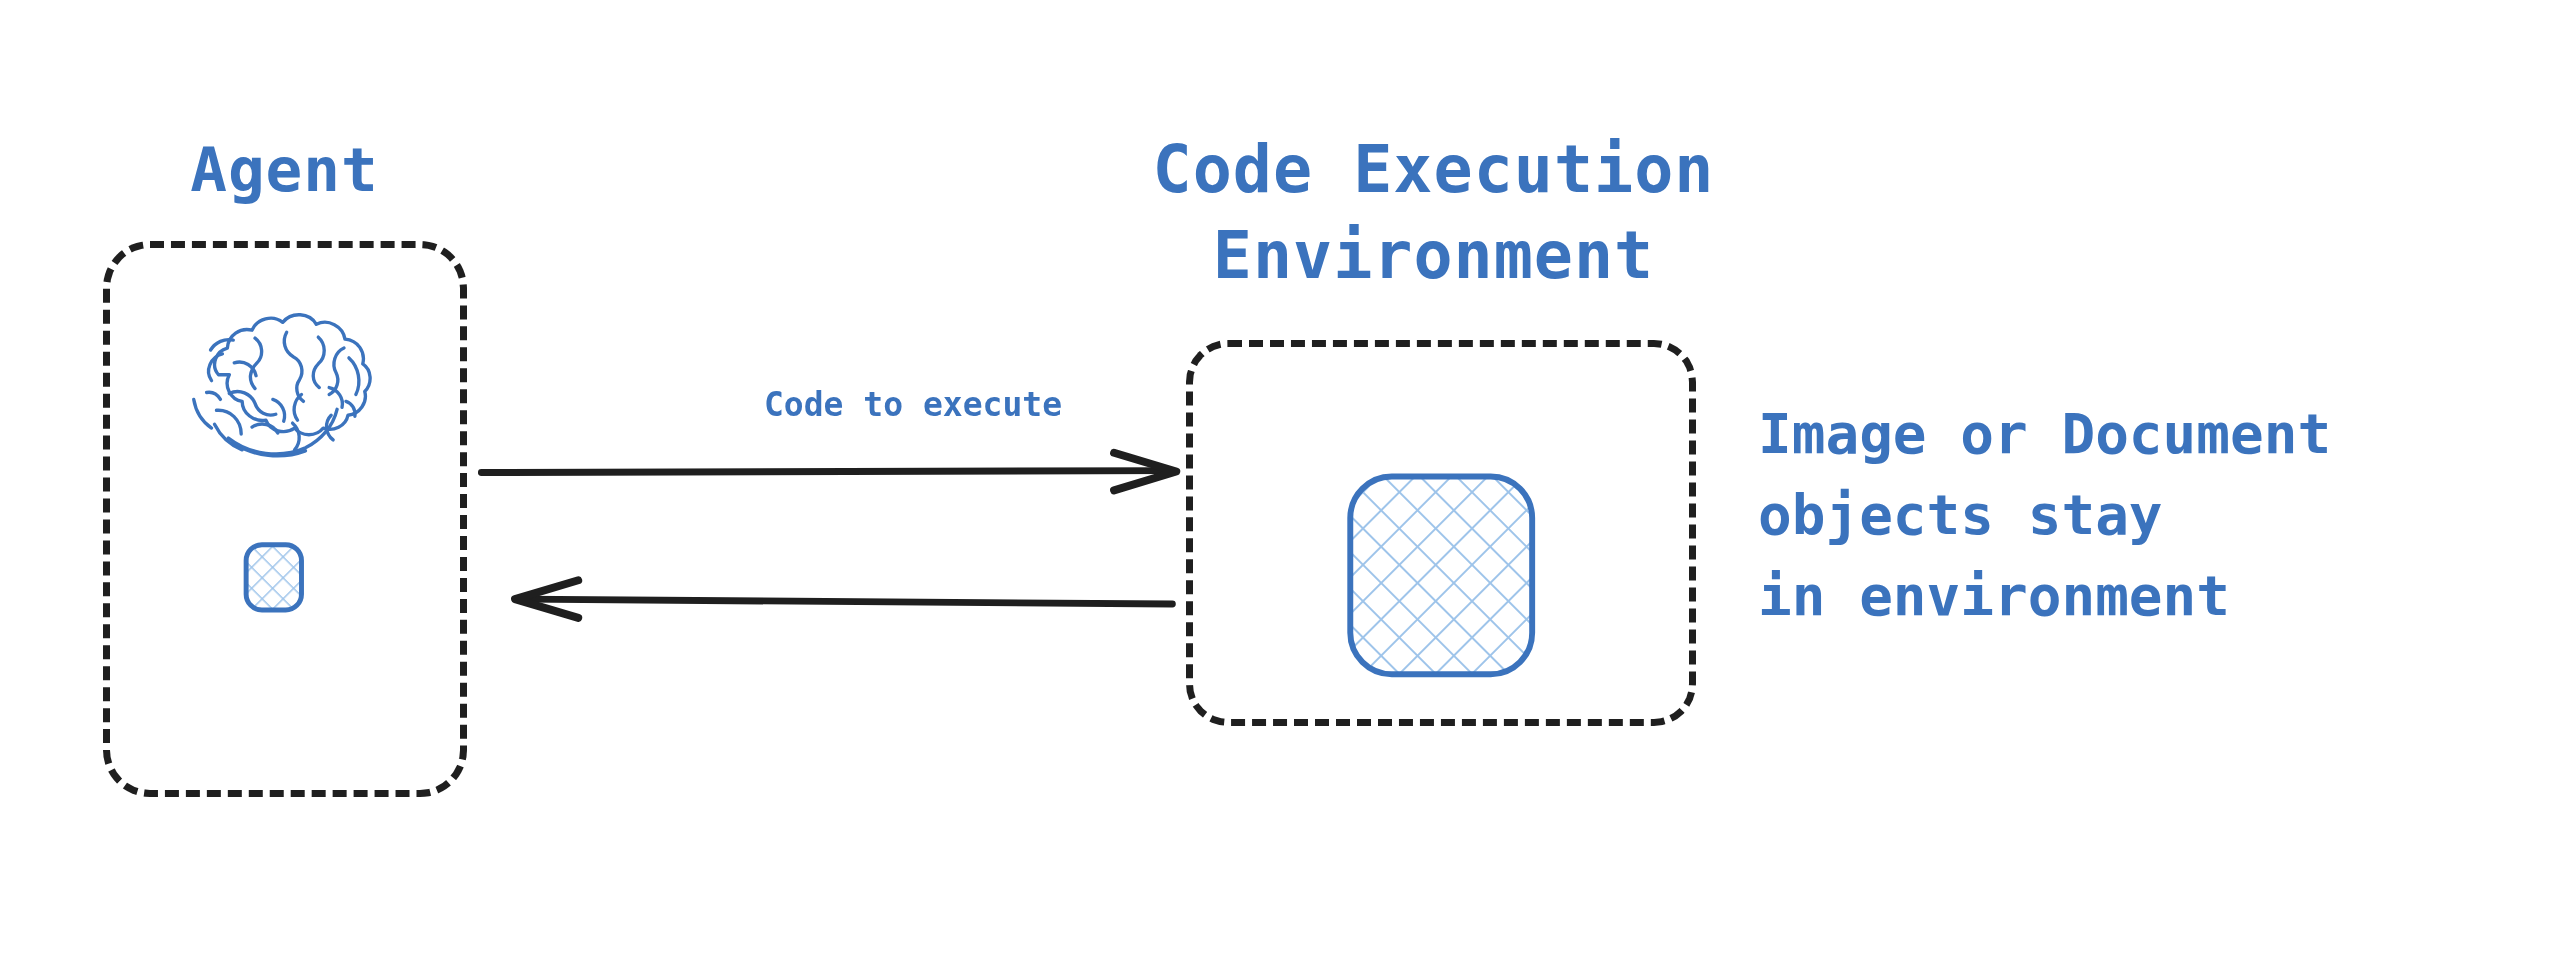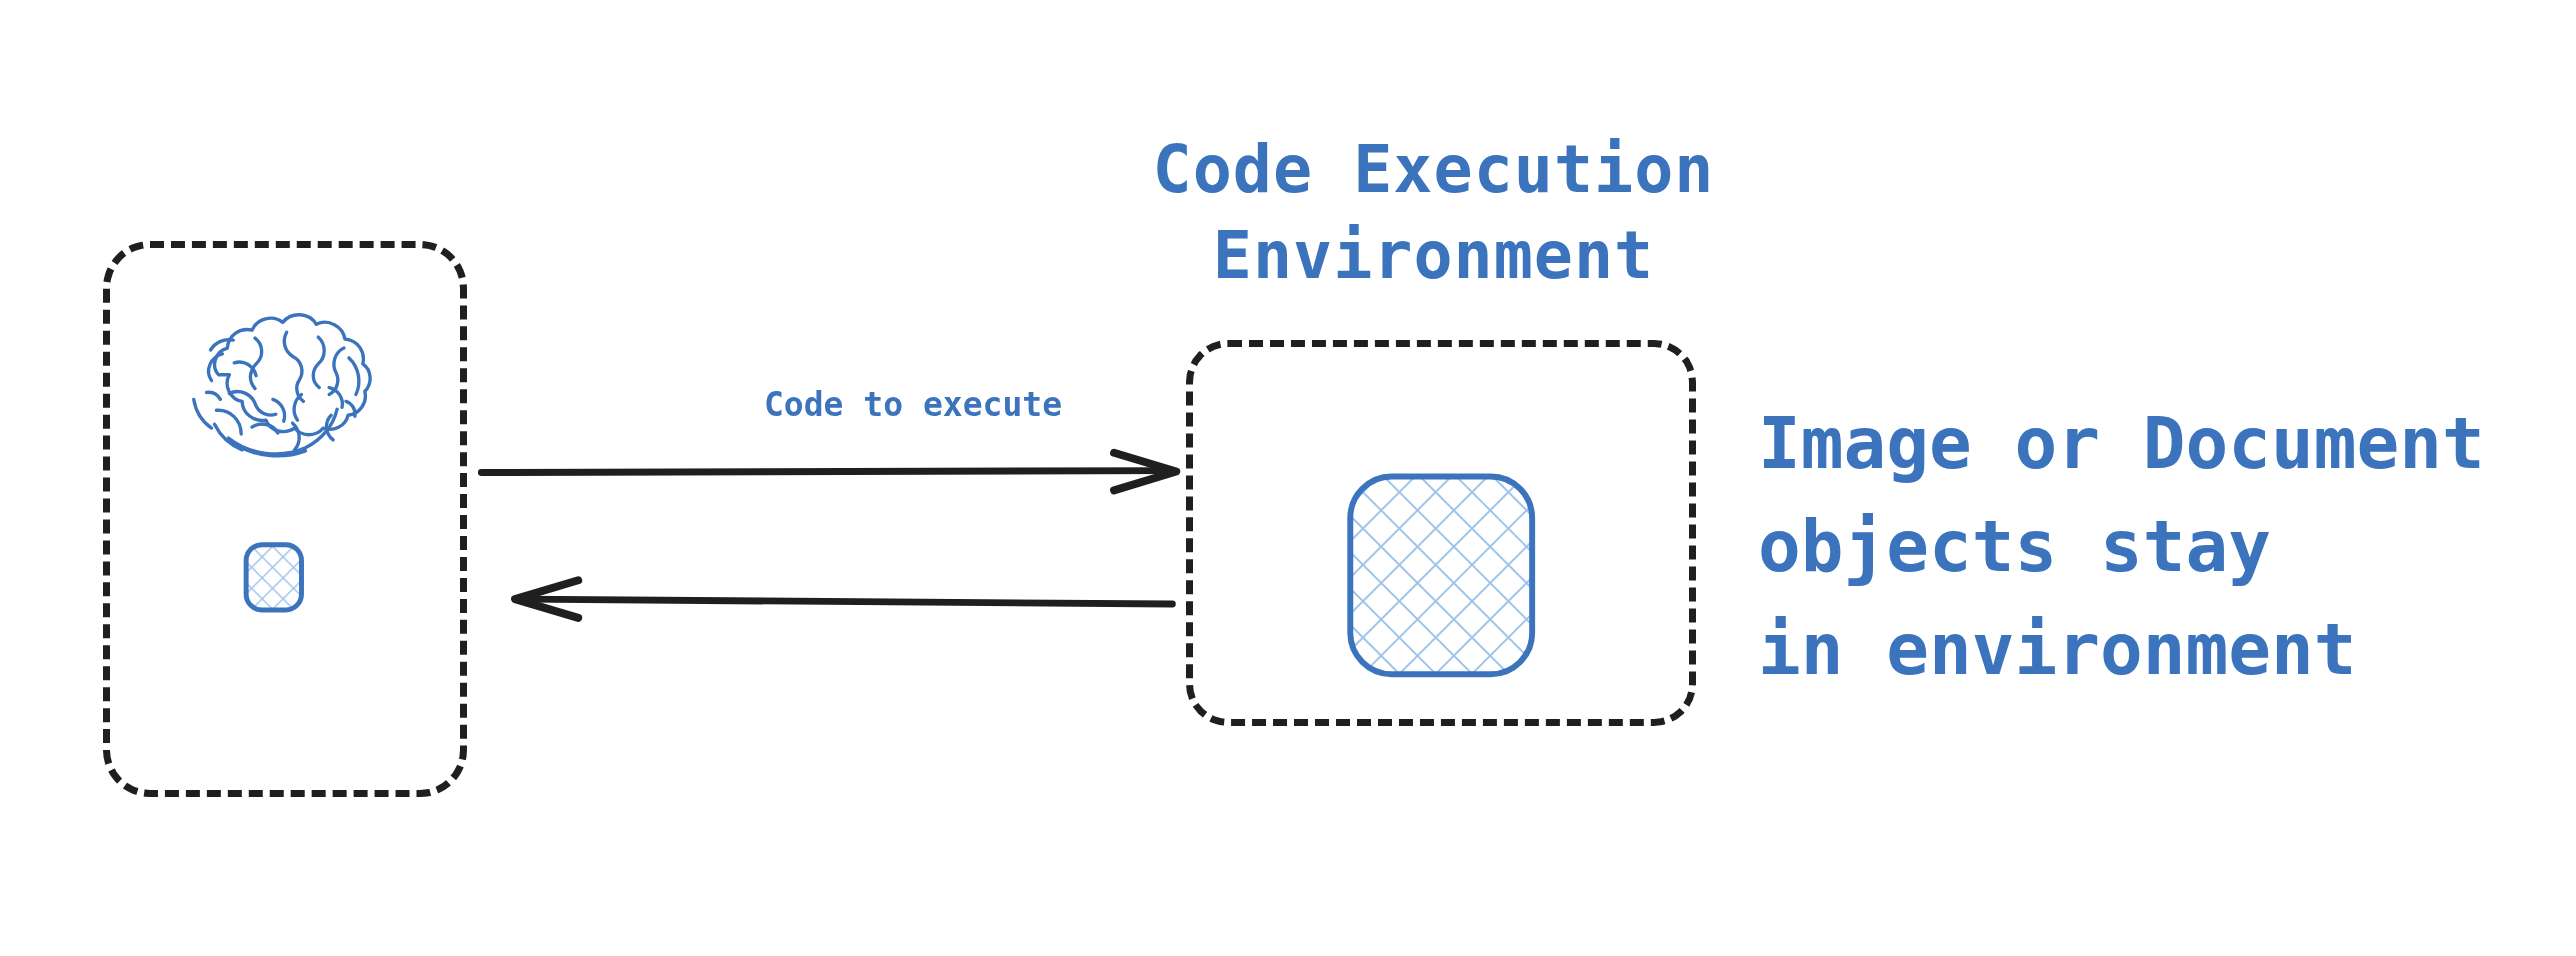--- a/index.html
+++ b/index.html
@@ -102,40 +102,41 @@
   }
 
   
   #right-caption {
     left: 1758px;
     top: 393px;
     width: 781px;
     color: #3b73bd;
     font-family: "DejaVu Sans Mono", monospace;
     font-weight: 700;
-    font-size: 71px;
+    font-size: 56px;
     line-height: 1.45;
     white-space: pre;
     letter-spacing: 0px;
   }
 
   
   #overlay {
     left: 0;
     top: 0;
     width: 2576px;
     height: 957px;
     pointer-events: none;
   }
 </style>
 </head>
 <body>
 
 <div id="canvas">
 
+  <div class="abs title" id="agent-title">Agent</div>
 
   <div class="abs title" id="env-title">Code Execution
 Environment</div>
 
   <div class="abs dashed-box" id="agent-box"></div>
 
   <div class="abs dashed-box" id="env-box"></div>
 
 
   <div class="abs arrow-label" id="code-to-execute-label">Code to execute</div>

